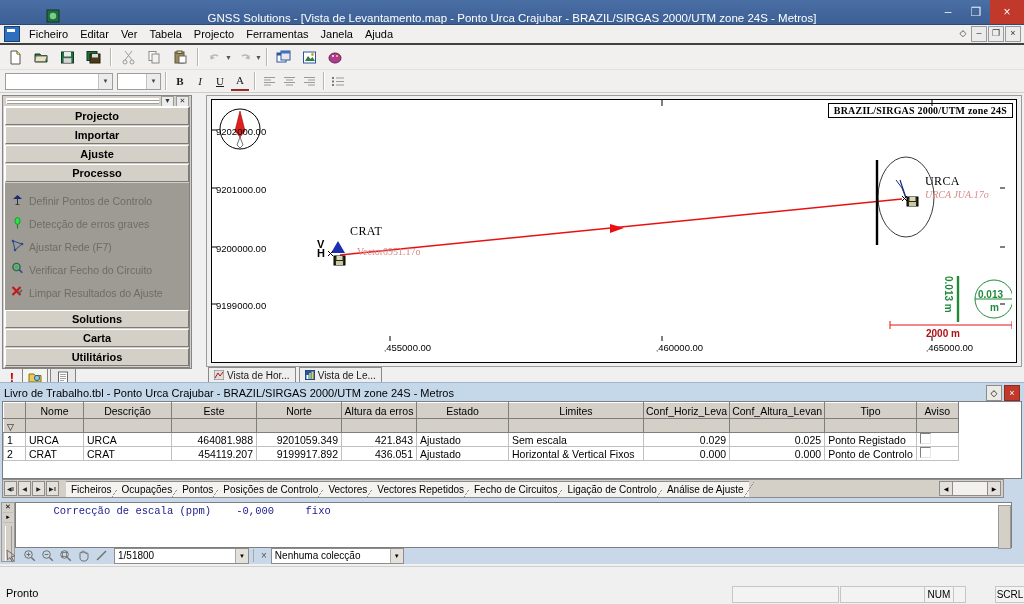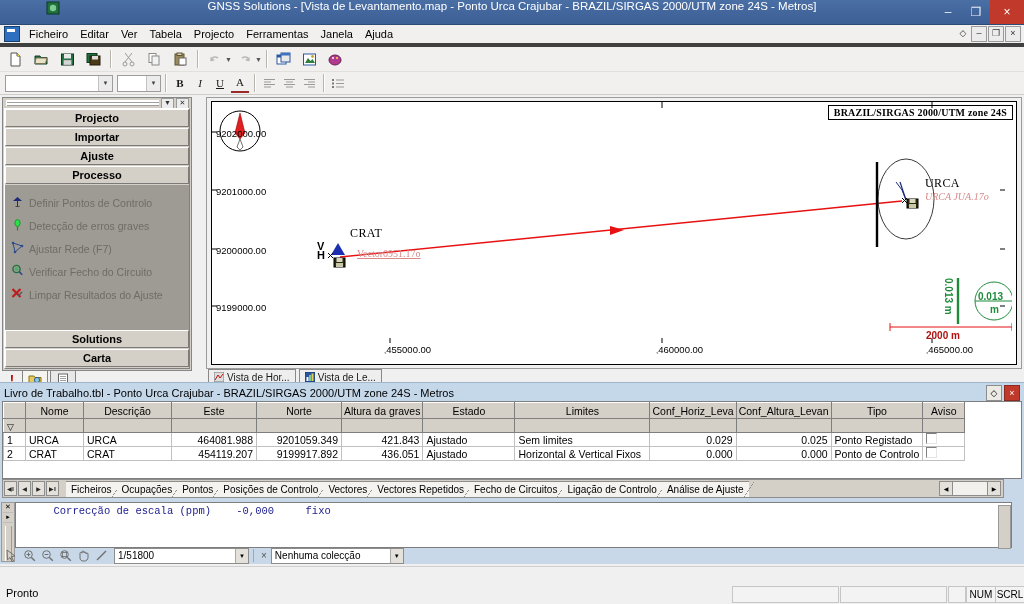--- a/index.html
+++ b/index.html
@@ -7,37 +7,37 @@
     width:1024px;height:604px;overflow:hidden;
     font-family:"Liberation Sans",sans-serif;
     font-size:11px;color:#000;background:#d4d0c8;
     -webkit-font-smoothing:none;
   }
   .app{position:relative;width:1024px;height:604px;background:#f0f0f0;}
 
   
   .titlebar{
     height:24px;background:linear-gradient(#4a6fa5,#3c5f94);
-    display:flex;align-items:flex-start;position:relative;
+    display:flex;align-items:flex-end;position:relative;
     border-bottom:1px solid #2d4a77;
     padding-left:40px;
   }
   .titlebar .tb-icon{width:18px;height:16px;margin-left:4px;display:flex;align-items:center;justify-content:center;}
   .titlebar .tb-title{
     position:absolute;left:0;right:0;text-align:center;
     color:#fff;font-size:11.5px;font-weight:400;pointer-events:none;
   }
   .tb-ctrls{margin-left:auto;display:flex;height:24px;z-index:2;}
   .tb-btn{width:28px;height:24px;display:flex;align-items:center;justify-content:center;color:#e9eef5;font-size:12px;}
   .tb-btn.close{background:#c0392b;width:34px;color:#fff;}
 
   
   .menubar{
     height:18px;background:#f1f0ee;display:flex;align-items:center;
-    border-bottom:4px solid #404040;position:relative;
+    border-bottom:2px solid #404040;position:relative;
   }
   .menubar .mdi-icon{width:14px;height:14px;margin:0 3px 0 4px;background:#2f6fbf;
     border:1px solid #16406f;display:block;position:relative;}
   .menubar .mdi-icon:after{content:"";position:absolute;left:2px;top:2px;width:8px;height:3px;background:#fff;}
   .menuitem{padding:1px 6px;font-size:11px;color:#000;cursor:default;}
   .mdi-ctrls{margin-left:auto;display:flex;align-items:center;gap:1px;padding-right:3px;}
   .mdi-btn{width:14px;height:14px;border:1px solid #9a9a9a;background:#ececec;
     font-size:9px;line-height:12px;text-align:center;color:#333;}
   .mdi-btn.plain{border:none;background:transparent;}
 
@@ -409,20 +409,21 @@
                   <path d="M7 9l4-4" stroke="#5a5a5a" stroke-width="1.6"></path>
                 </svg>
             </span>
             <span class="lbl">Limpar Resultados do Ajuste</span>
           </div>
         </div>
 
         <div class="sb-foot">
           <div class="sb-hdr">Solutions</div>
           <div class="sb-hdr">Carta</div>
+          <div class="sb-hdr">Utilitários</div>
         </div>
       </div>
     </div>
 
     <div class="sb-tabs">
       <span class="excl">!</span>
       <div class="sb-tab active">
         <svg width="14" height="13" viewBox="0 0 14 13">
             <path d="M1 3h5l1 1.5h6V11H1z" fill="#e8c95a" stroke="#8a7010"></path>
             <circle cx="9" cy="7" r="2.6" fill="#8fc5e8" stroke="#2a5f8f"></circle>
@@ -491,21 +492,21 @@
           <svg width="46" height="32" viewBox="0 0 46 32">
             <text x="0" y="12" font-family="Liberation Sans" font-size="11" font-weight="bold" fill="#000">V</text>
             <text x="0" y="21" font-family="Liberation Sans" font-size="11" font-weight="bold" fill="#000">H</text>
             <path d="M14 17 L21 5 L28 17 Z" fill="#1c2fb0"></path>
             <path d="M11 15l5 5M16 15l-5 5" stroke="#000" stroke-width="1"></path>
             <rect x="17" y="20" width="11" height="9" fill="#2b2b0a" stroke="#000"></rect>
             <rect x="19.5" y="20" width="6" height="4" fill="#d8d8c0"></rect>
             <rect x="19" y="25" width="7" height="4" fill="#c8c8a8"></rect>
           </svg>
         </div>
-        <div class="mlabel" style="left:145px;top:146px;color:#d88a8a;font-family:'Liberation Serif',serif;font-size:10px;text-decoration:underline;">Vector0951.17o</div>
+        <div class="mlabel" style="left:145px;top:146px;color:#d88a8a;font-family:'Liberation Serif',serif;font-size:10px;">Vector0951.17o</div>
 
         <div class="mlabel serif" style="left:713px;top:74px;font-size:12px;">URCA</div>
         <div class="mlabel" style="left:713px;top:89px;color:#d88a8a;font-family:'Liberation Serif',serif;font-size:10px;font-style:italic;">URCA JUA.17o</div>
         <div style="position:absolute;left:689px;top:92px;">
           <svg width="20" height="18" viewBox="0 0 20 18">
             <path d="M1 4l5 5M6 4l-5 5" stroke="#000" stroke-width="1"></path>
             <rect x="6" y="5" width="11" height="9" fill="#2b2b0a" stroke="#000"></rect>
             <rect x="8.5" y="5" width="6" height="4" fill="#d8d8c0"></rect>
             <rect x="8" y="10" width="7" height="4" fill="#c8c8a8"></rect>
           </svg>
@@ -567,21 +568,21 @@
             <col style="width:90px">
             <col style="width:42px">
         </colgroup>
         <thead>
           <tr>
             <th></th>
             <th>Nome</th>
             <th>Descrição</th>
             <th>Este</th>
             <th>Norte</th>
-            <th>Altura da graves</th>
+            <th>Altura da erros</th>
             <th>Estado</th>
             <th>Limites</th>
             <th>Conf_Horiz_Leva</th>
             <th>Conf_Altura_Levan</th>
             <th>Tipo</th>
             <th>Aviso</th>
           </tr>
         </thead>
         <tbody>
           <tr class="filter">
@@ -599,21 +600,21 @@
             <td></td>
           </tr>
           <tr>
             <td class="rowhdr">1</td>
             <td>URCA</td>
             <td>URCA</td>
             <td class="num">464081.988</td>
             <td class="num">9201059.349</td>
             <td class="num">421.843</td>
             <td>Ajustado</td>
-            <td>Sem limites</td>
+            <td>Sem escala</td>
             <td class="num">0.029</td>
             <td class="num">0.025</td>
             <td>Ponto Registado</td>
             <td><span class="chk"></span></td>
           </tr>
           <tr>
             <td class="rowhdr">2</td>
             <td>CRAT</td>
             <td>CRAT</td>
             <td class="num">454119.207</td>
@@ -714,16 +715,16 @@
       </span>
     </div>
   </div>
 
   <div class="statusbar">
     <div class="sb-ready">Pronto</div>
   </div>
   <div class="sb-pane" style="left:732px;top:586px;width:105px;"></div>
   <div class="sb-pane" style="left:840px;top:586px;width:105px;"></div>
   <div class="sb-pane" style="left:948px;top:586px;width:16px;"></div>
-  <div class="sb-ind" style="left:966px;width:28px;">NUM</div>
+  <div class="sb-ind" style="left:924px;width:28px;">NUM</div>
   <div class="sb-ind" style="left:995px;width:28px;">SCRL</div>
 
 </div>
 
 </body></html>

